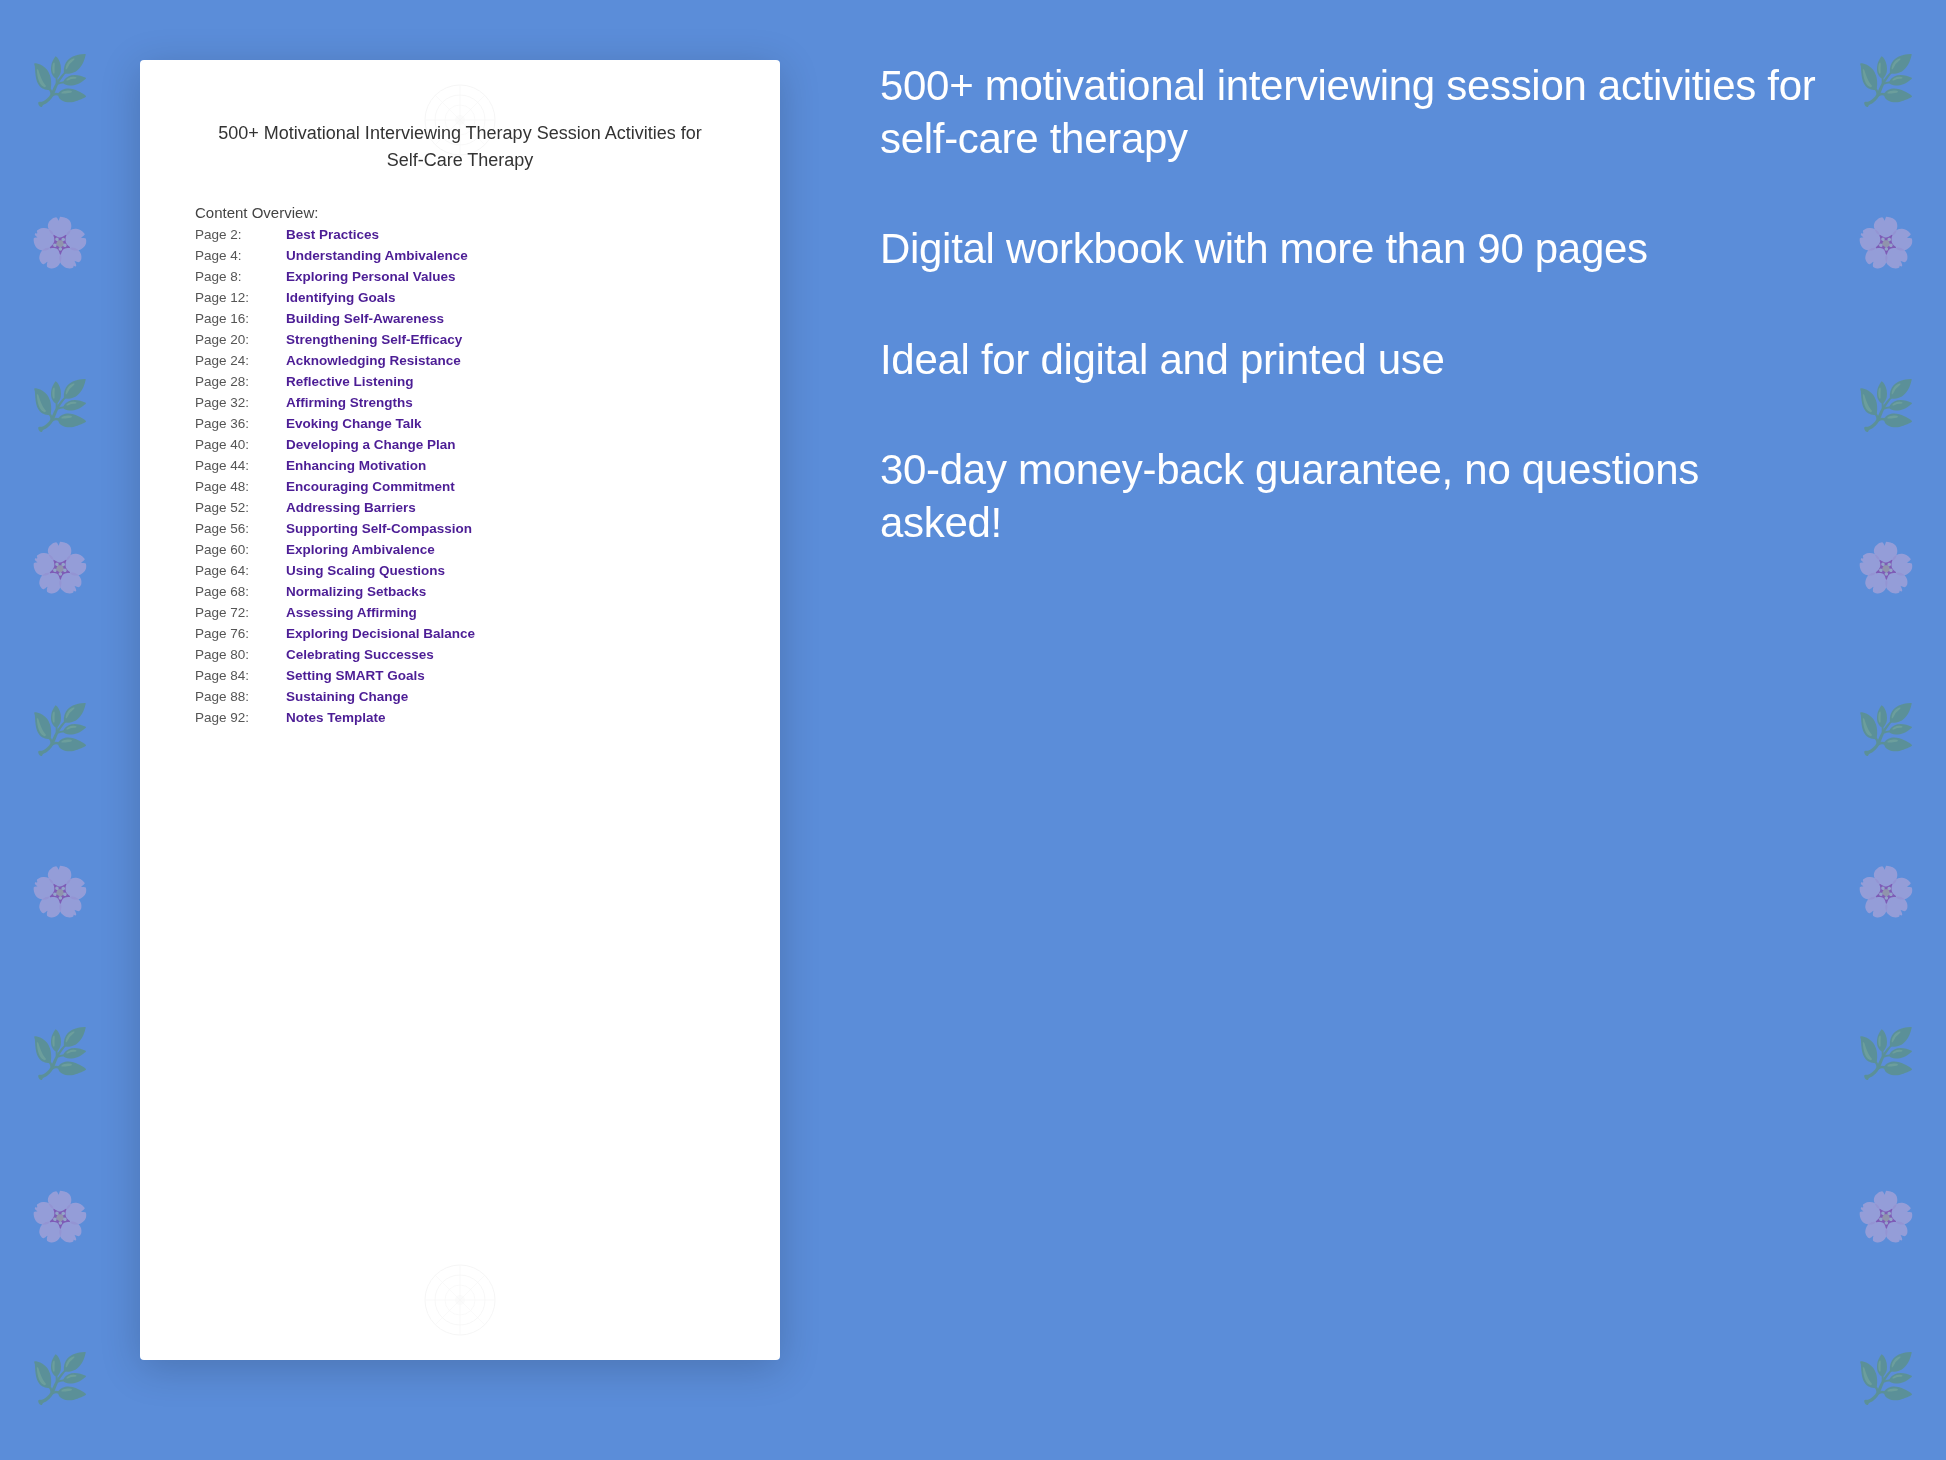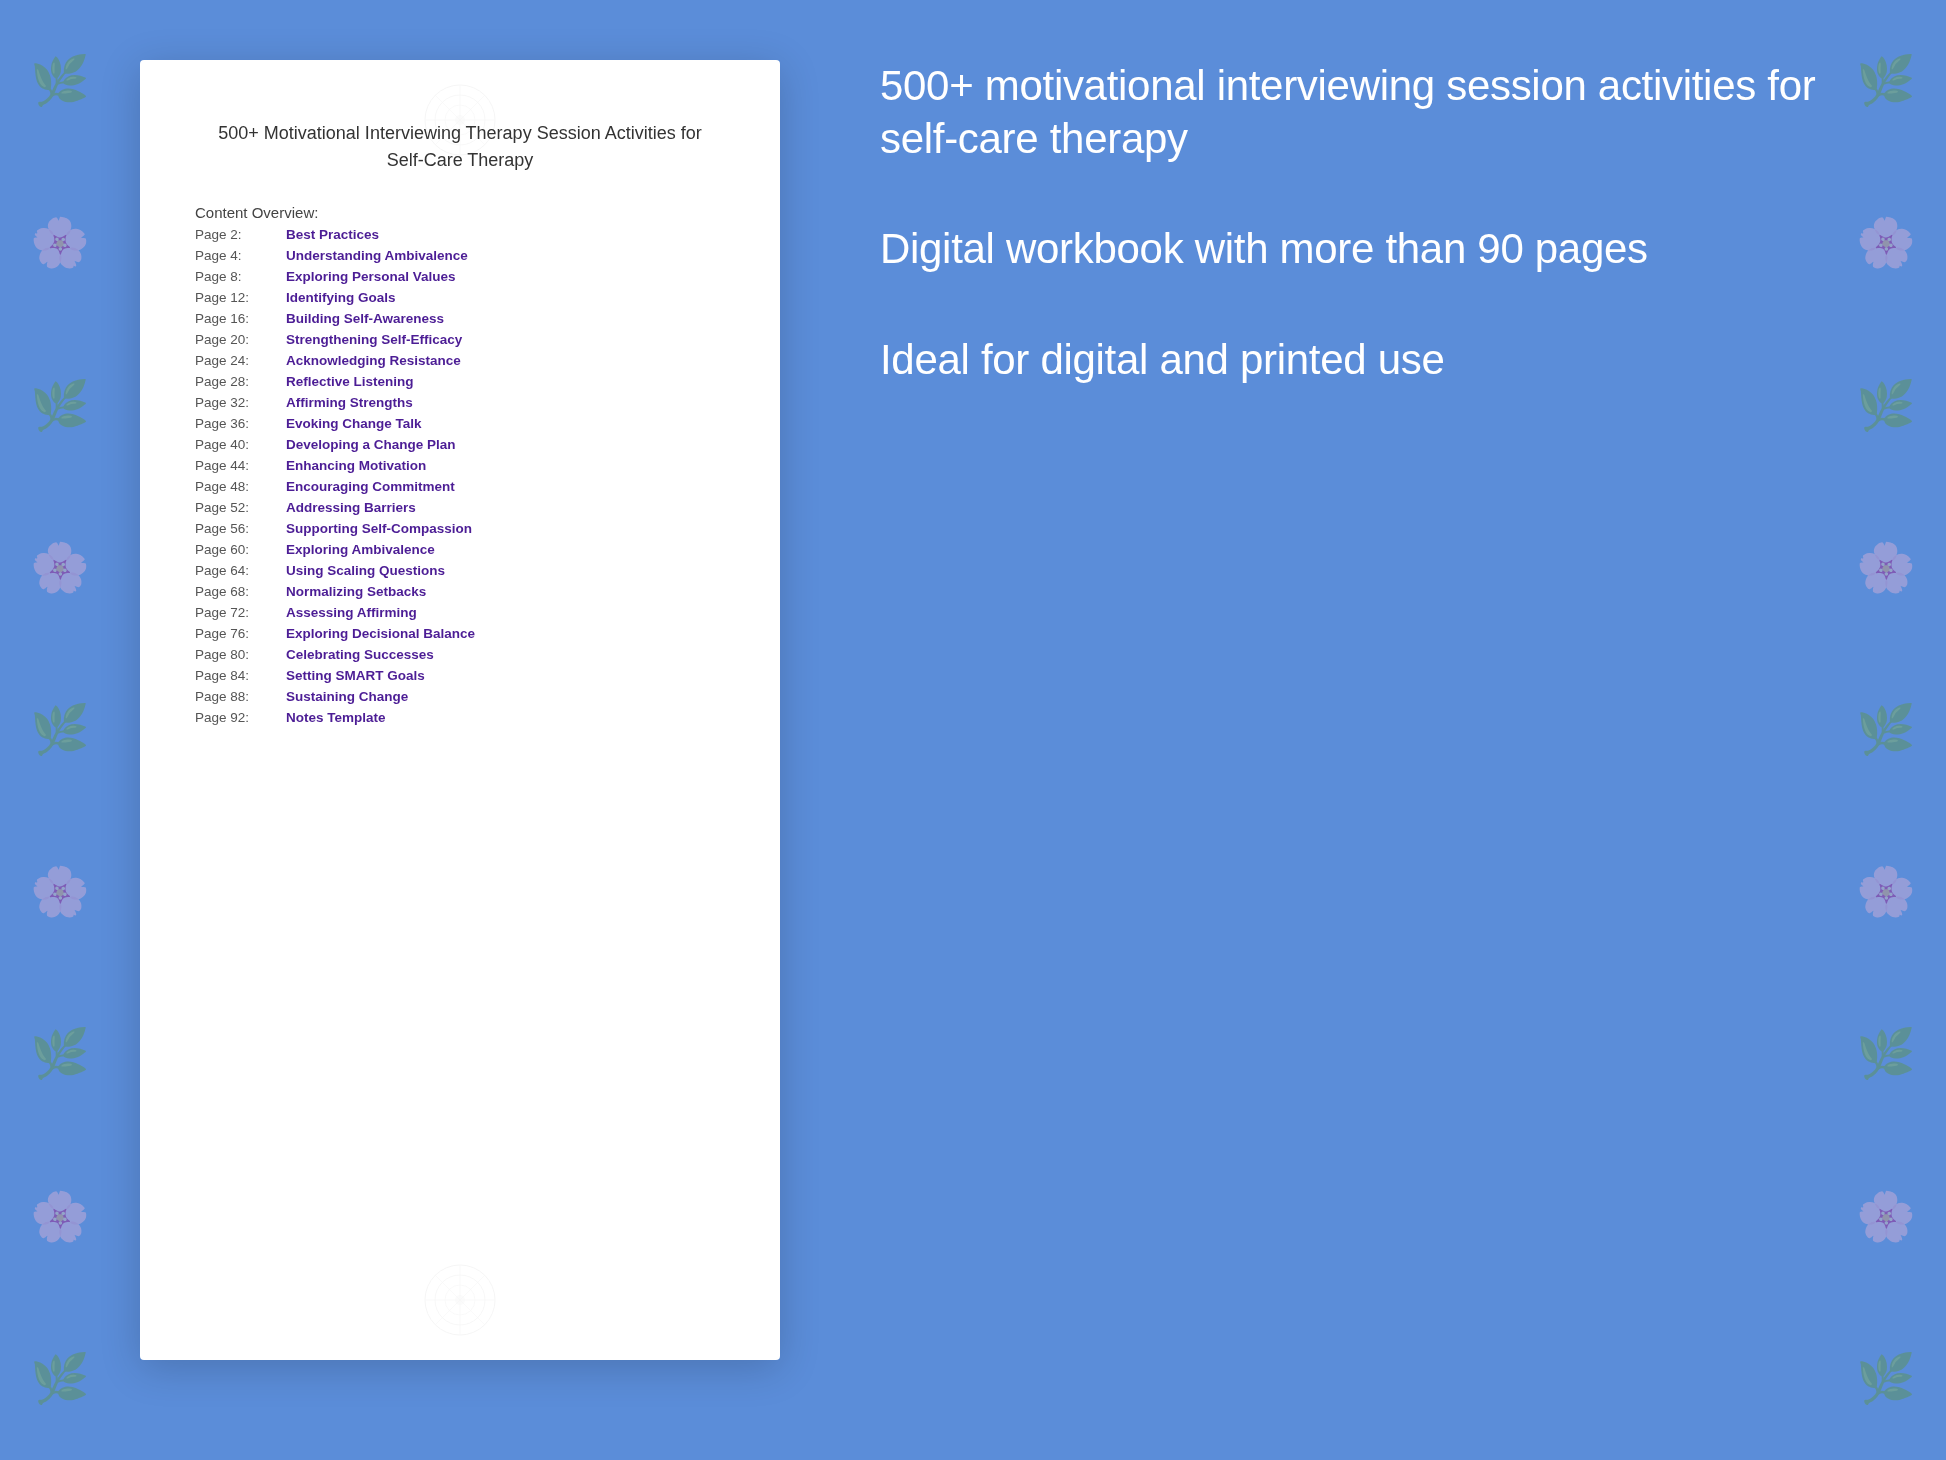--- a/index.html
+++ b/index.html
@@ -303,15 +303,16 @@
           <span class="toc-page">Page 92:</span>
           <span class="toc-title">Notes Template</span>
         </li>
       </ul>
   </div>
 
   <div class="info-panel" id="info-panel">
   <div class="info-bullet">500+ motivational interviewing session activities for self-care therapy</div>
       <div class="info-bullet">Digital workbook with more than 90 pages</div>
       <div class="info-bullet">Ideal for digital and printed use</div>
+      <div class="info-bullet">30-day money-back guarantee, no questions asked!</div>
     </div>
 
 </div>
 
 </body></html>

